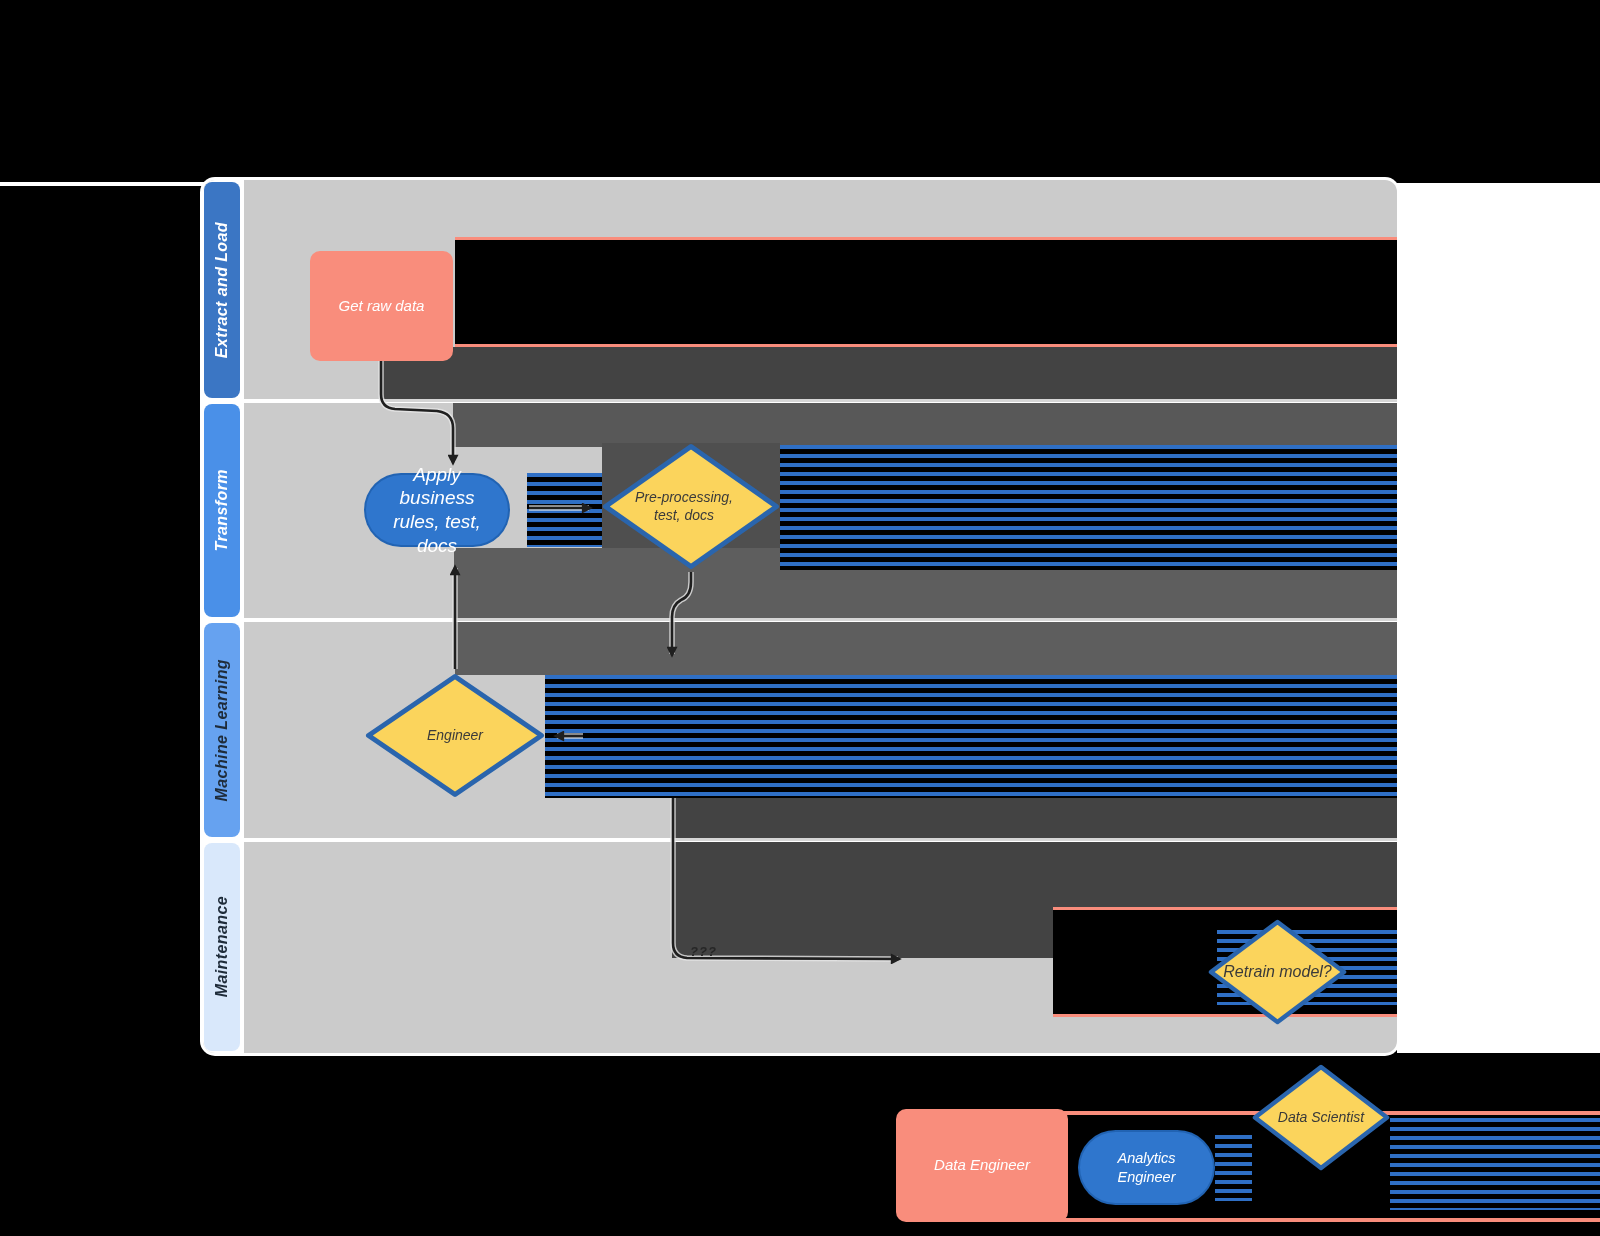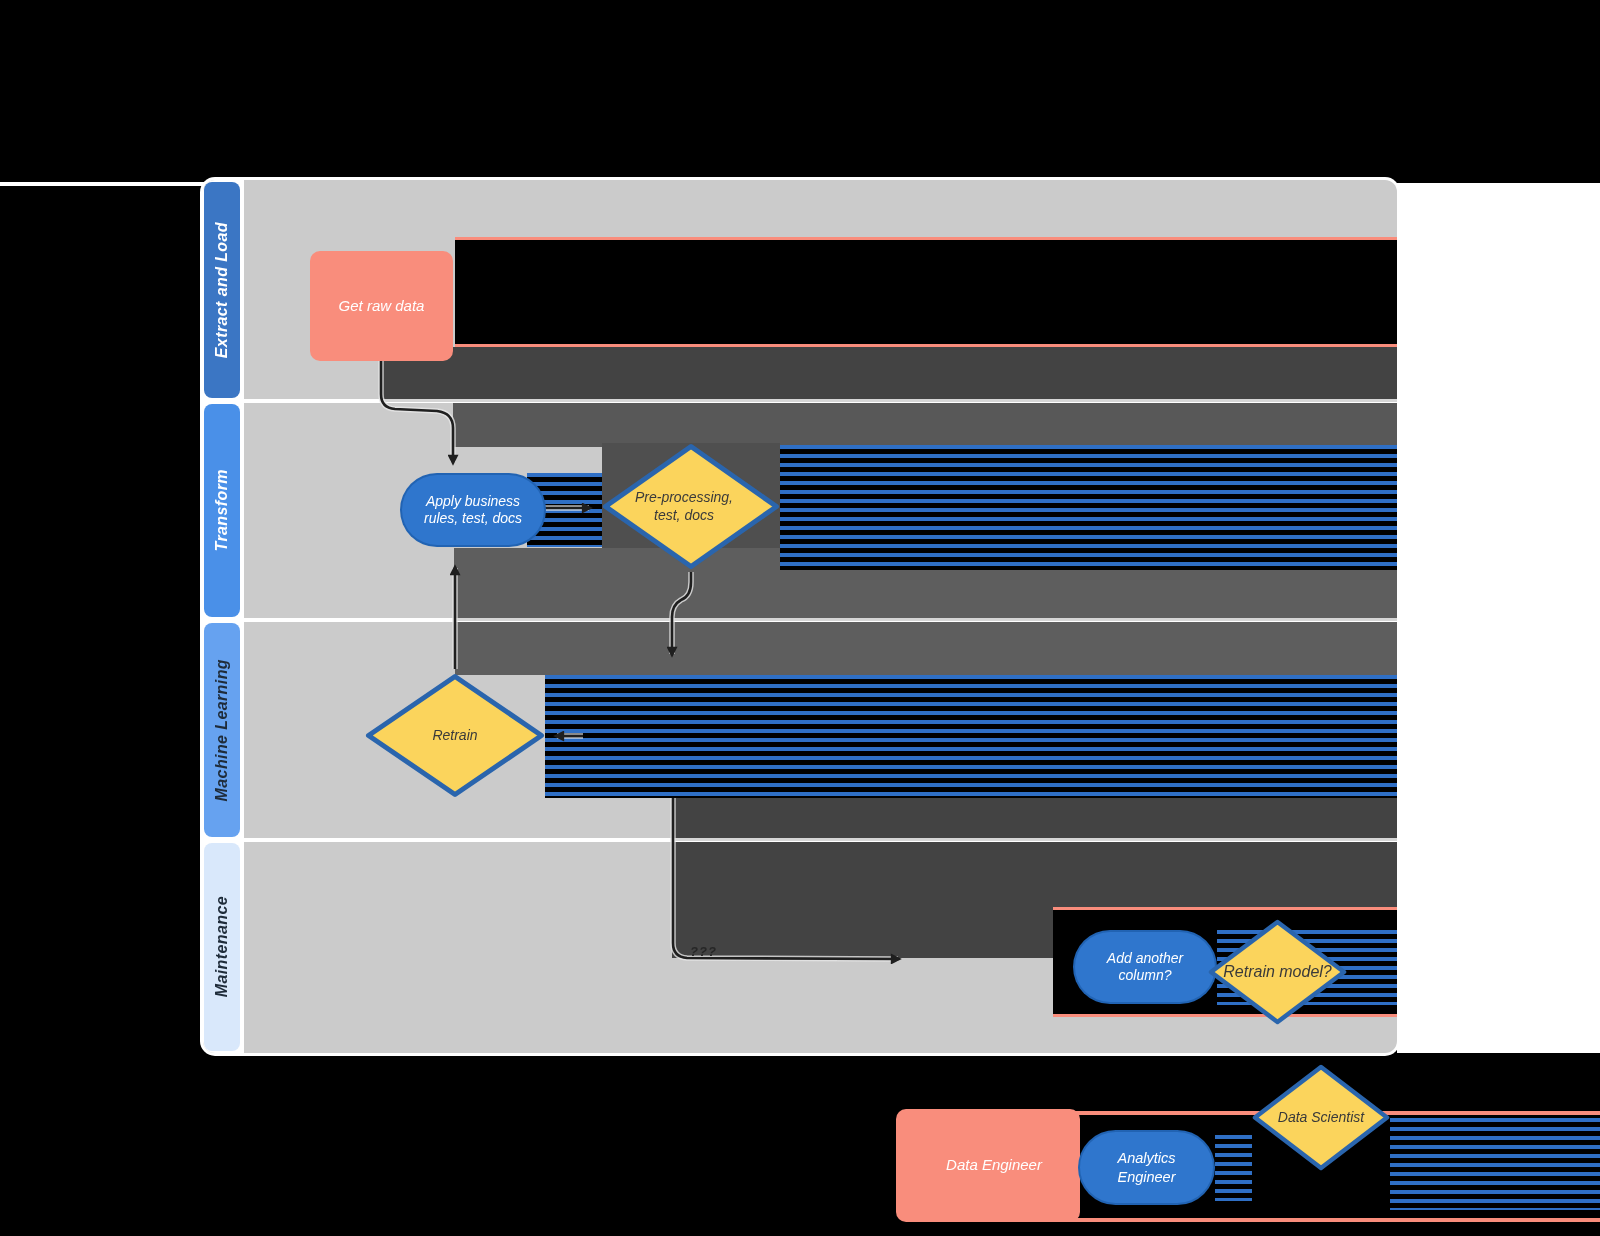--- a/index.html
+++ b/index.html
@@ -121,59 +121,56 @@
       <path d="M583,736 L557,736" marker-end="url(#ah)"></path>
       <path d="M455,669 L455,568" marker-end="url(#ah)"></path>
       <path d="M673,798 L673,943 Q673,957 687,958 L898,959" marker-end="url(#ah)"></path>
     </g>
   </svg>
 
   <div class="node rect-node" style="left:310px;top:237px;width:143px;height:110px;font-size:15px;margin-top:14px;">
     <span style="width:110px;">Get raw data</span>
   </div>
 
-  <div class="node stadium-node" style="left:400px;top:473px;width:146px;height:74px;font-size:14px;">
+  <div class="node stadium-node" style="left:364px;top:473px;width:146px;height:74px;font-size:19px;">
     <span style="width:112px;">Apply business rules, test, docs</span>
   </div>
 
   <div class="node diamond-node" style="left:602px;top:443px;width:164px;height:127px;font-size:14px;">
     <svg width="178" height="127">
       <polygon points="89,3.5 174.5,63.5 89,123.5 3.5,63.5" stroke-width="5"></polygon>
     </svg>
     <span class="lbl" style="width:122px;">Pre-processing, test, docs</span>
   </div>
 
   <div class="node diamond-node" style="left:365px;top:673px;width:180px;height:125px;font-size:14px;">
     <svg width="180" height="125">
       <polygon points="90,3.5 176.5,62.5 90,121.5 3.5,62.5" stroke-width="5"></polygon>
     </svg>
-    <span class="lbl">Retrain</span>
+    <span class="lbl">Engineer</span>
   </div>
 
 
 
-  <div class="node stadium-node" style="left:1073px;top:930px;width:144px;height:74px;font-size:14px;">
-    <span style="width:104px;">Add another column?</span>
-  </div>
 
   <div class="node diamond-node" style="left:1208px;top:919px;width:139px;height:106px;font-size:16px;">
     <svg width="139" height="106">
       <polygon points="69.5,3 136,53 69.5,103 3,53" stroke-width="4.5"></polygon>
     </svg>
     <span class="lbl" style="width:120px;">Retrain model?</span>
   </div>
 
   <div id="edge-question">???</div>
 
   <div class="salmon-line" style="left:1039px;top:1111px;width:561px;height:4px;"></div>
   <div class="salmon-line" style="left:1039px;top:1218px;width:561px;height:4px;"></div>
   <div class="stripes" style="left:1215px;top:1135px;width:37px;height:66px;"></div>
   <div class="stripes" style="left:1390px;top:1118px;width:210px;height:92px;"></div>
 
-  <div class="node rect-node" style="left:896px;top:1109px;width:172px;height:113px;font-size:15px;padding-left:12px;">
+  <div class="node rect-node" style="left:896px;top:1109px;width:172px;height:113px;font-size:15px;">
     <span>Data Engineer</span>
   </div>
 
   <div class="node stadium-node" style="left:1078px;top:1130px;width:137px;height:75px;font-size:14.5px;">
     <span style="width:92px;">Analytics Engineer</span>
   </div>
 
   <div class="node diamond-node" style="left:1252px;top:1064px;width:138px;height:107px;font-size:14px;">
     <svg width="138" height="107">
       <polygon points="69,3 135,53.5 69,104 3,53.5" stroke-width="4.5"></polygon>

